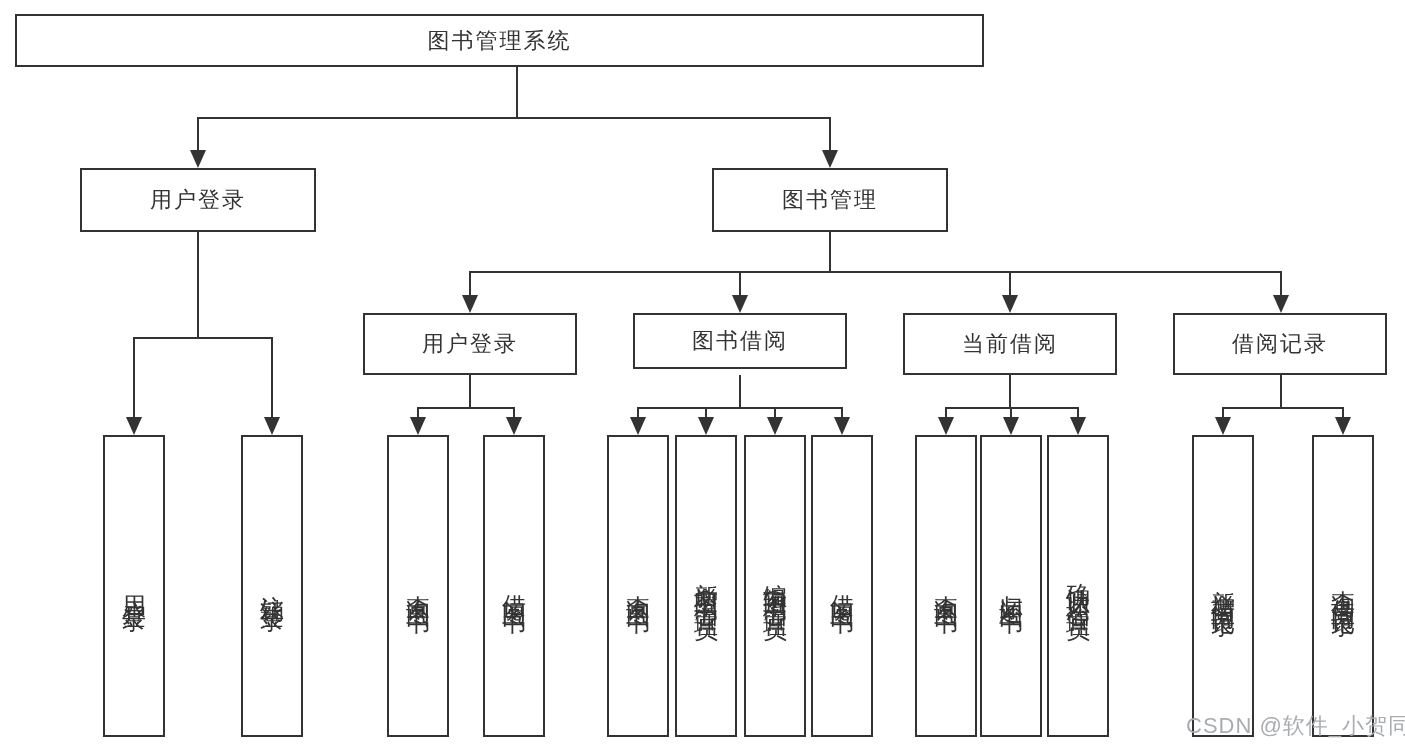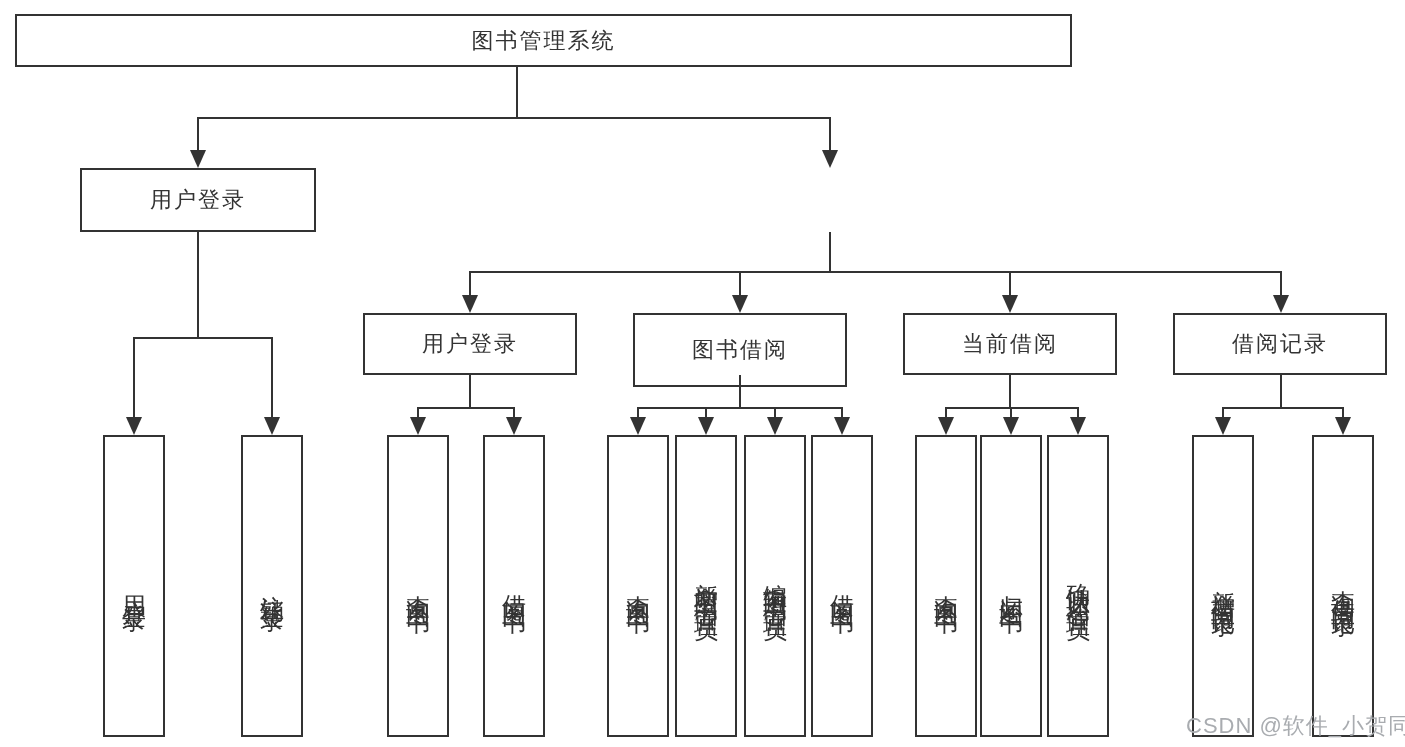--- a/index.html
+++ b/index.html
@@ -63,33 +63,36 @@
     color: #a9acb0;
     letter-spacing: 1px;
     white-space: nowrap;
   }
 </style>
 </head>
 <body>
 
 <div class="canvas">
 
-  <div class="box" style="left:15px;top:14px;width:1057px;height:53px">
+  <div class="box" style="left:15px;top:14px;width:969px;height:53px">
     <span class="hlabel">图书管理系统</span>
   </div>
 
   <div class="vline" style="left:516px;top:67px;height:51px"></div>
   <div class="hline" style="left:197px;top:117px;width:634px"></div>
   <div class="vline" style="left:197px;top:117px;height:36px"></div>
   <div class="arrow" style="left:190px;top:150px"></div>
   <div class="vline" style="left:829px;top:117px;height:36px"></div>
   <div class="arrow" style="left:822px;top:150px"></div>
 
   <div class="box" style="left:80px;top:168px;width:236px;height:64px">
     <span class="hlabel">用户登录</span>
+  </div>
+  <div class="box" style="left:712px;top:168px;width:236px;height:64px">
+    <span class="hlabel">图书管理</span>
   </div>
 
   <div class="vline" style="left:197px;top:232px;height:105px"></div>
   <div class="hline" style="left:133px;top:337px;width:140px"></div>
   <div class="vline" style="left:133px;top:337px;height:82px"></div>
   <div class="arrow" style="left:126px;top:417px"></div>
   <div class="vline" style="left:271px;top:337px;height:82px"></div>
   <div class="arrow" style="left:264px;top:417px"></div>
 
   <div class="vline" style="left:829px;top:232px;height:41px"></div>
@@ -99,21 +102,21 @@
   <div class="vline" style="left:739px;top:271px;height:26px"></div>
   <div class="arrow" style="left:732px;top:295px"></div>
   <div class="vline" style="left:1009px;top:271px;height:26px"></div>
   <div class="arrow" style="left:1002px;top:295px"></div>
   <div class="vline" style="left:1280px;top:271px;height:26px"></div>
   <div class="arrow" style="left:1273px;top:295px"></div>
 
   <div class="box" style="left:363px;top:313px;width:214px;height:62px">
     <span class="hlabel">用户登录</span>
   </div>
-  <div class="box" style="left:633px;top:313px;width:214px;height:74px">
+  <div class="box" style="left:633px;top:313px;width:214px;height:56px">
     <span class="hlabel">图书借阅</span>
   </div>
   <div class="box" style="left:1173px;top:313px;width:214px;height:62px">
     <span class="hlabel">借阅记录</span>
   </div>
   <div class="box" style="left:903px;top:313px;width:214px;height:62px">
     <span class="hlabel">当前借阅</span>
   </div>
 
   <div class="vline" style="left:469px;top:375px;height:32px"></div>

